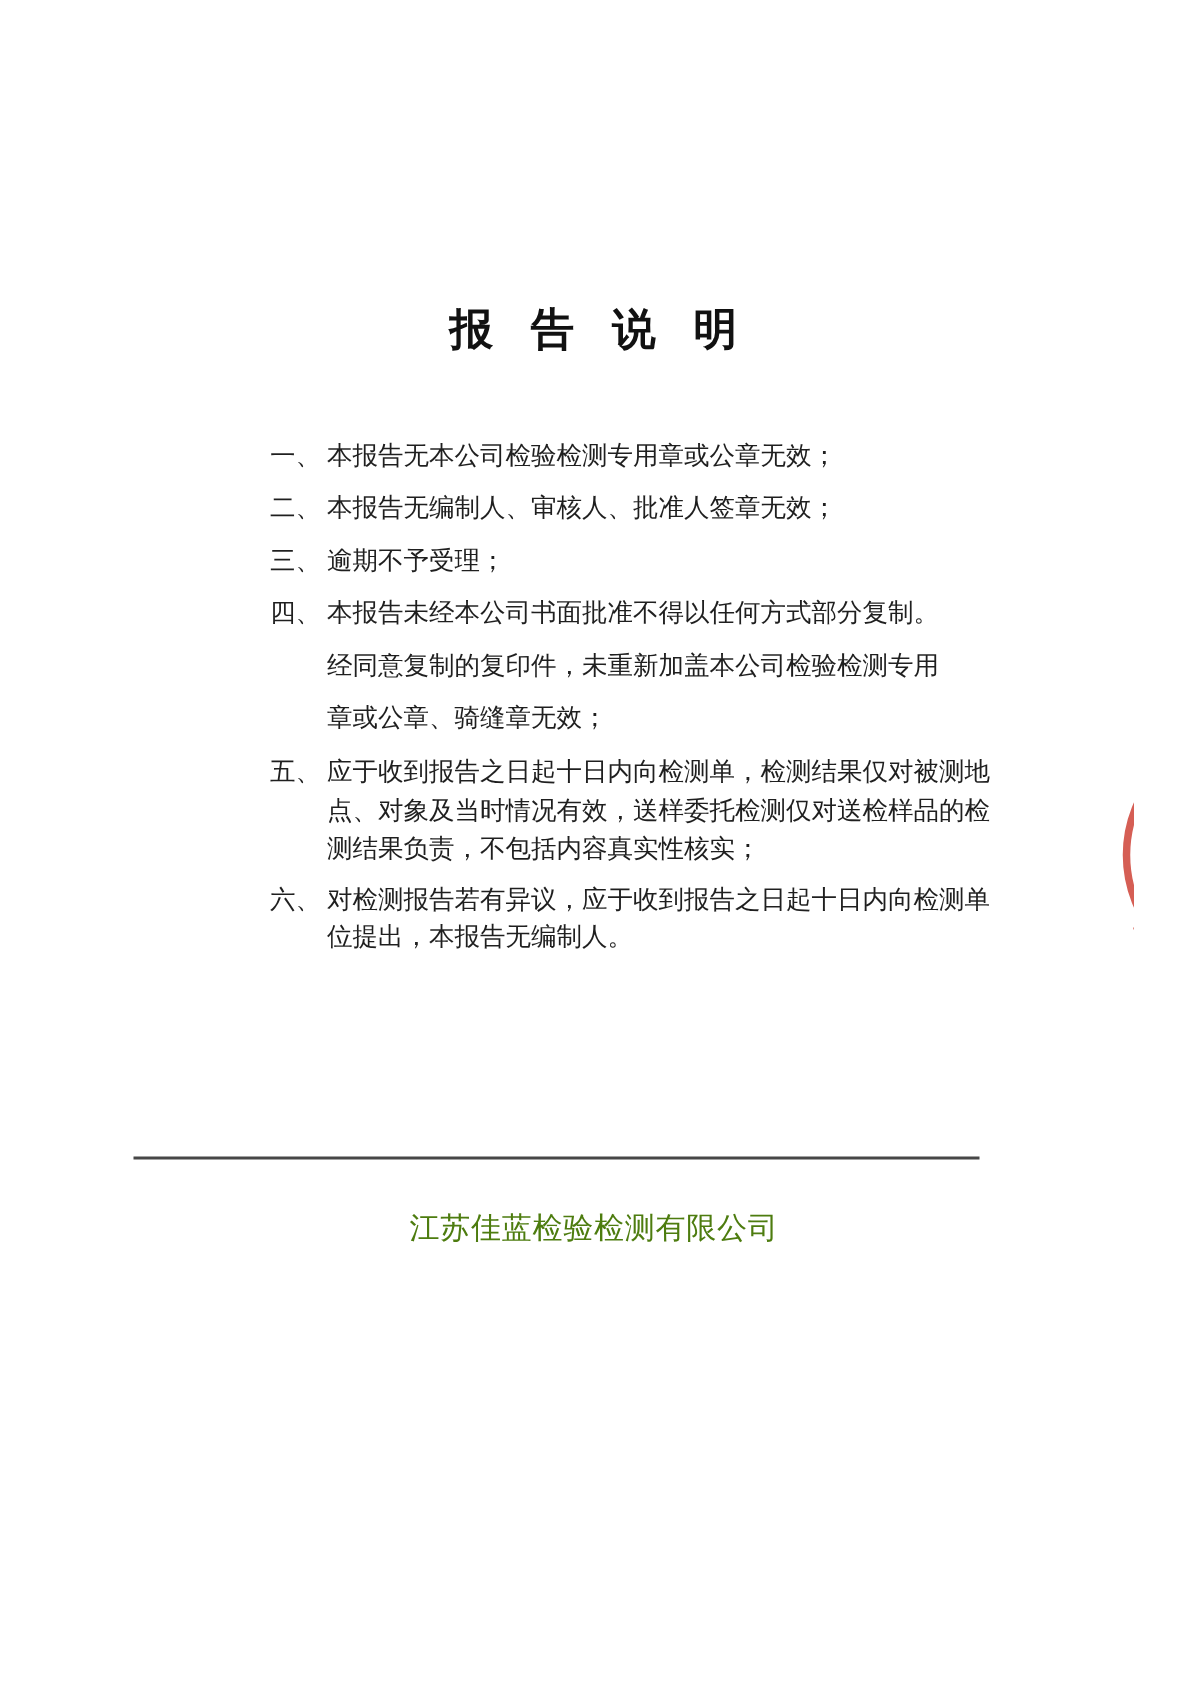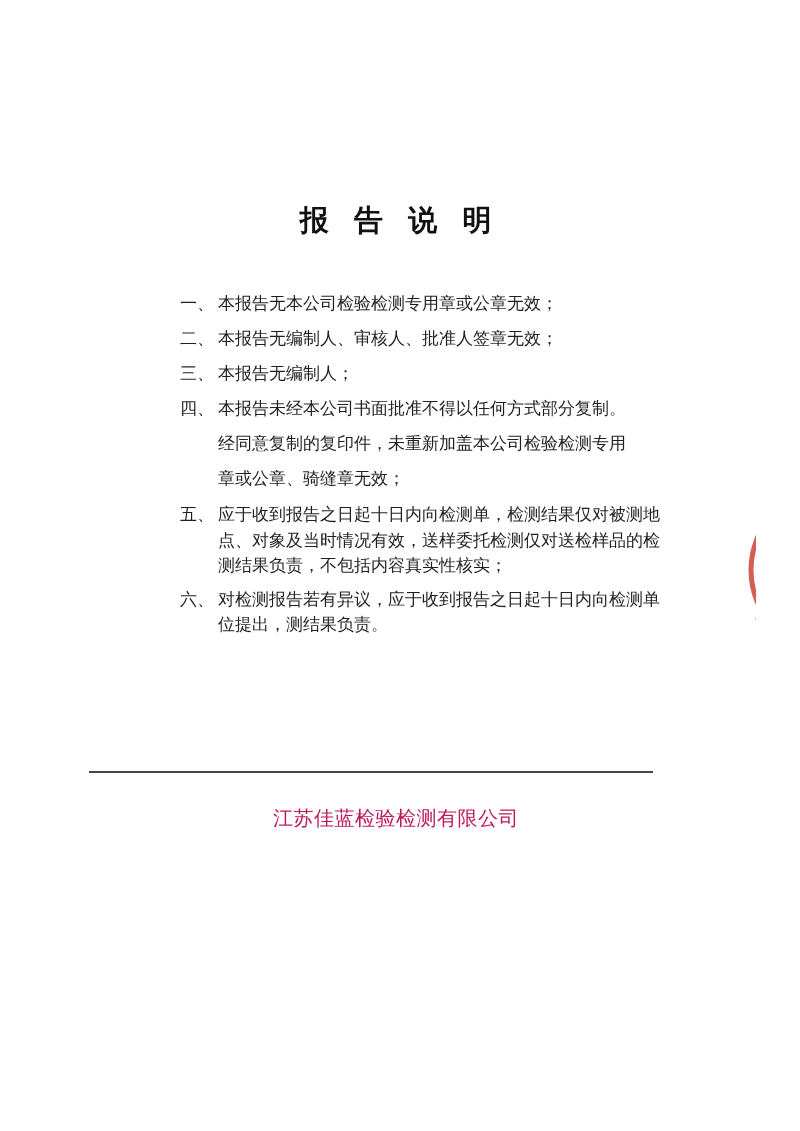--- a/index.html
+++ b/index.html
@@ -39,21 +39,21 @@
     left:89px;top:771px;
     width:564px;height:2px;
     background:#474747;
   }
   .company{
     position:absolute;
     top:805px;left:0;width:792px;
     text-align:center;
     font-size:20px;
     letter-spacing:0.5px;
-    color:#be185d;
+    color:#4d7c0f;
   }
   .stamp{
     position:absolute;
     left:735px;top:470px;
     width:65px;height:200px;
     opacity:0.88;
   }
   .stamp text{
     font-family:"Liberation Serif","DejaVu Serif",serif;
     font-size:17px;
@@ -71,38 +71,38 @@
     <div class="item">
       <span class="num">一、</span>
       <span class="txt">本报告无本公司检验检测专用章或公章无效；</span>
     </div>
     <div class="item">
       <span class="num">二、</span>
       <span class="txt">本报告无编制人、审核人、批准人签章无效；</span>
     </div>
     <div class="item">
       <span class="num">三、</span>
-      <span class="txt">本报告无编制人；</span>
+      <span class="txt">逾期不予受理；</span>
     </div>
     <div class="item">
       <span class="num">四、</span>
       <span class="txt">本报告未经本公司书面批准不得以任何方式部分复制。
 经同意复制的复印件，未重新加盖本公司检验检测专用
 章或公章、骑缝章无效；</span>
     </div>
     <div class="item tight gap-sm">
       <span class="num">五、</span>
       <span class="txt">应于收到报告之日起十日内向检测单，检测结果仅对被测地
 点、对象及当时情况有效，送样委托检测仅对送检样品的检
 测结果负责，不包括内容真实性核实；</span>
     </div>
     <div class="item tight gap-md">
       <span class="num">六、</span>
       <span class="txt">对检测报告若有异议，应于收到报告之日起十日内向检测单
-位提出，测结果负责。</span>
+位提出，本报告无编制人。</span>
     </div>
   </div>
 
   <svg class="stamp" viewBox="0 0 65 200" xmlns="http://www.w3.org/2000/svg">
     <circle cx="100" cy="100" r="84" fill="none" stroke="#d0483d" stroke-width="5"></circle>
     <text fill="#d0483d" text-anchor="middle" dominant-baseline="middle" transform="translate(59.5,51.7) rotate(-40)">蓝</text>
     <text fill="#d0483d" text-anchor="middle" dominant-baseline="middle" transform="translate(44.4,70.4) rotate(-62)">佳</text>
     <text fill="#d0483d" text-anchor="middle" dominant-baseline="middle" transform="translate(37.3,93.4) rotate(-84)">苏</text>
     <text fill="#d0483d" text-anchor="middle" dominant-baseline="middle" transform="translate(39.5,117.4) rotate(-106)">江</text>
     <text fill="#d0483d" text-anchor="middle" dominant-baseline="middle" transform="translate(30,152) rotate(-18)">检</text>

